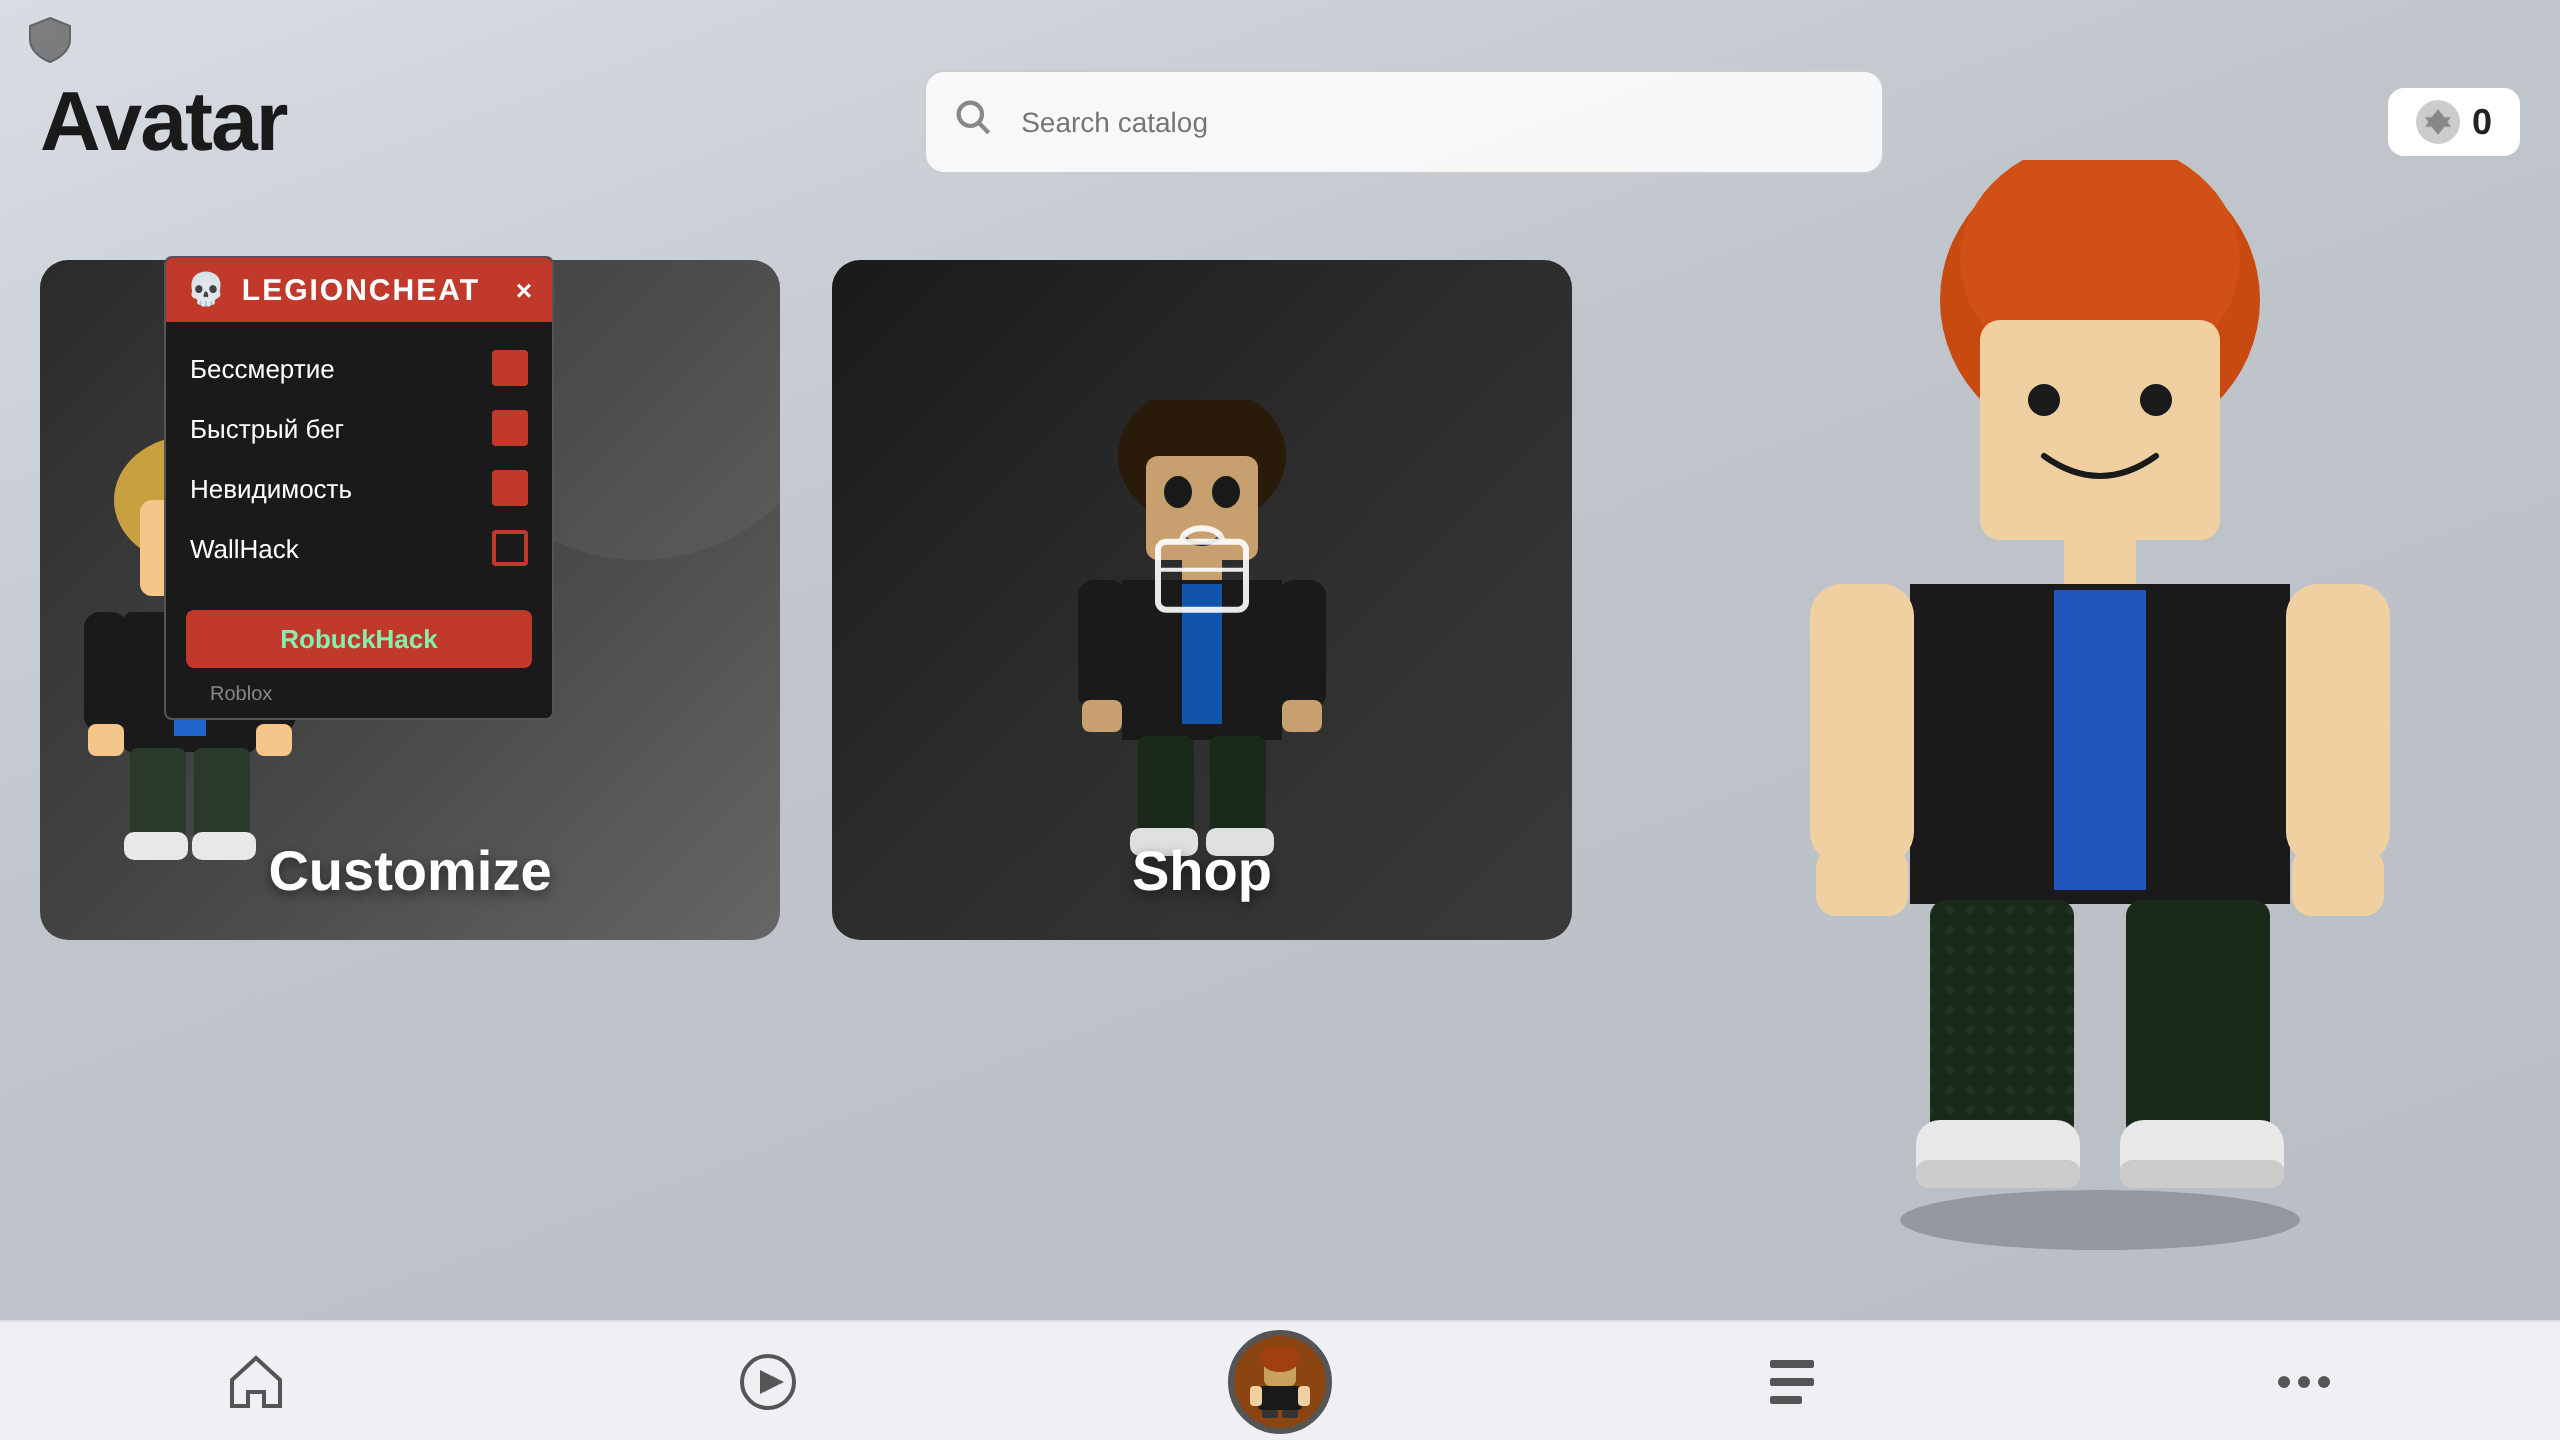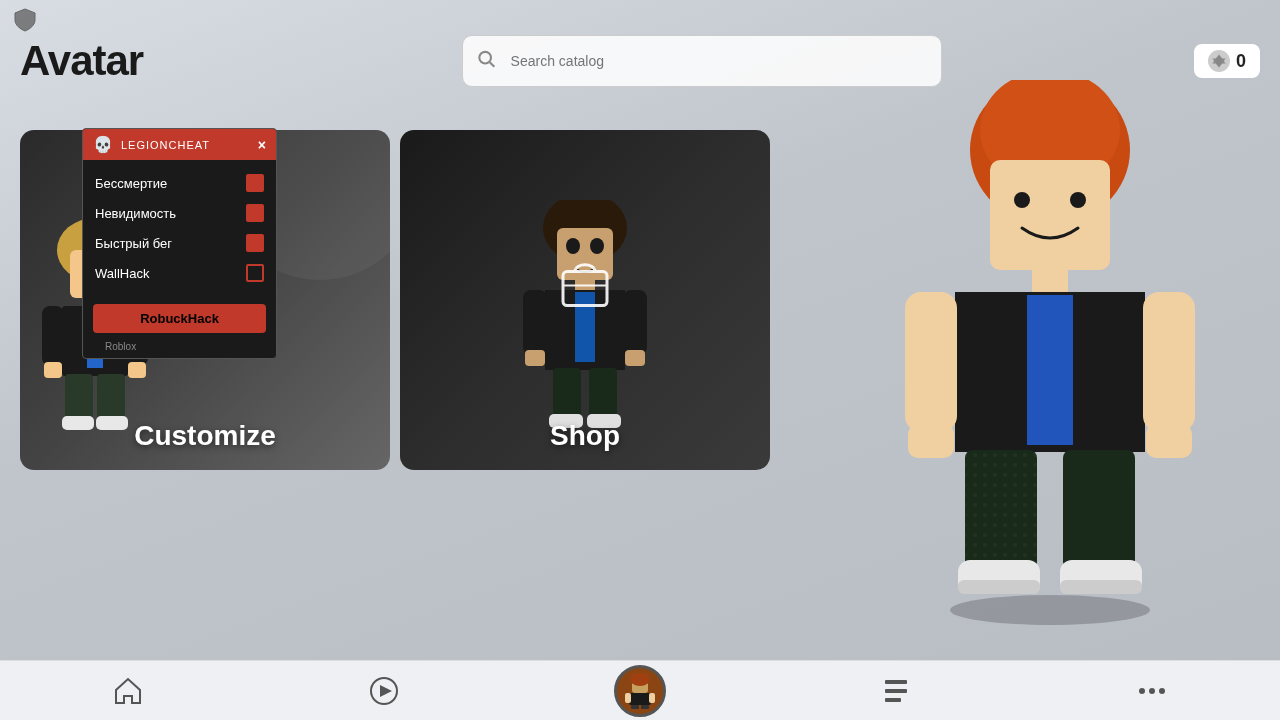--- a/index.html
+++ b/index.html
@@ -121,22 +121,22 @@
       gap: 8px;
     }
 
     .cheat-skull {
       font-size: 16px;
       color: white;
     }
 
     .cheat-title {
       color: white;
-      font-size: 11px;
-      font-weight: normal;
+      font-size: 15px;
+      font-weight: bold;
       letter-spacing: 1px;
     }
 
     .cheat-close {
       color: white;
       font-size: 14px;
       cursor: pointer;
       font-weight: bold;
     }
 
@@ -165,21 +165,21 @@
       cursor: pointer;
     }
 
     .cheat-toggle.off {
       background: transparent;
     }
 
     .cheat-btn {
       margin: 8px 10px;
       background: #c0392b;
-      color: #000000;
+      color: #86efac;
       border: none;
       border-radius: 4px;
       padding: 7px 0;
       width: calc(100% - 20px);
       font-size: 13px;
       font-weight: bold;
       cursor: pointer;
       text-align: center;
     }
 
@@ -188,21 +188,21 @@
       font-size: 10px;
       padding: 0 22px 6px;
     }
 
     
     .cards-area {
       position: absolute;
       top: 130px;
       left: 20px;
       display: flex;
-      gap: 10px;
+      gap: 26px;
     }
 
     .card {
       width: 370px;
       height: 340px;
       border-radius: 14px;
       overflow: hidden;
       position: relative;
       cursor: pointer;
     }
@@ -365,25 +365,25 @@
     </div>
     <span class="cheat-close">×</span>
   </div>
 
   <div class="cheat-items">
     <div class="cheat-item">
       <span class="cheat-label">Бессмертие</span>
       <div class="cheat-toggle"></div>
     </div>
     <div class="cheat-item">
+      <span class="cheat-label">Быстрый бег</span>
+      <div class="cheat-toggle"></div>
+    </div>
+    <div class="cheat-item">
       <span class="cheat-label">Невидимость</span>
-      <div class="cheat-toggle"></div>
-    </div>
-    <div class="cheat-item">
-      <span class="cheat-label">Быстрый бег</span>
       <div class="cheat-toggle"></div>
     </div>
     <div class="cheat-item">
       <span class="cheat-label">WallHack</span>
       <div class="cheat-toggle off"></div>
     </div>
   </div>
 
   <button class="cheat-btn">RobuckHack</button>
   <div class="roblox-label">Roblox</div>

